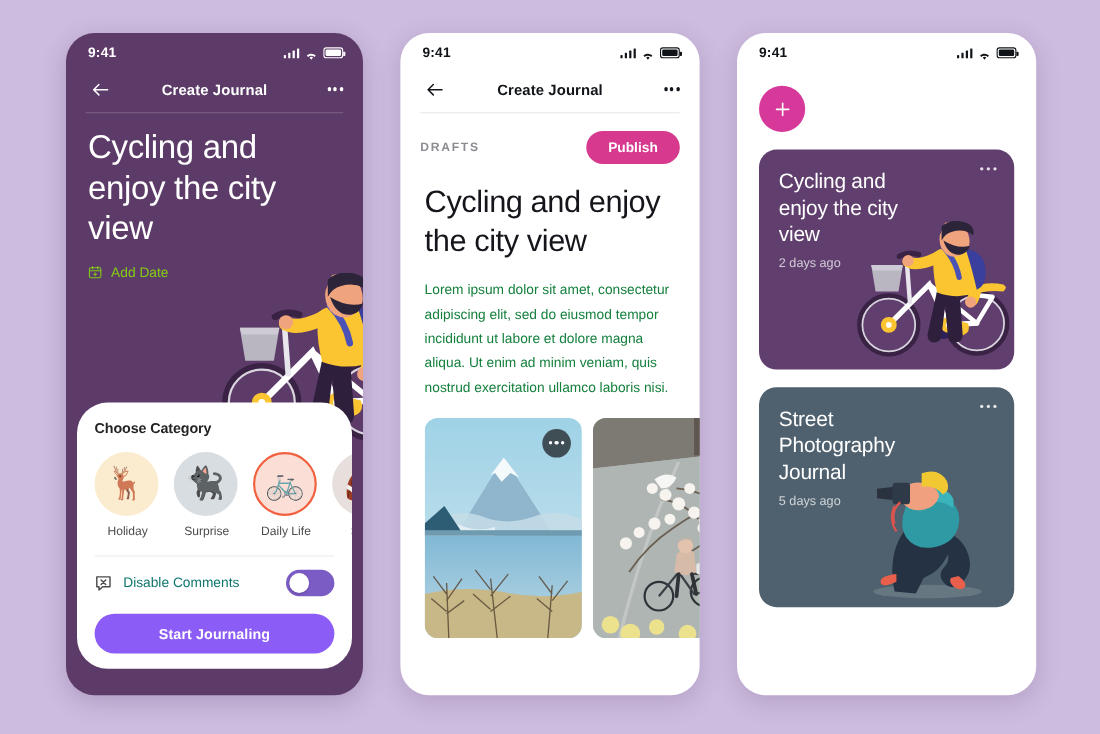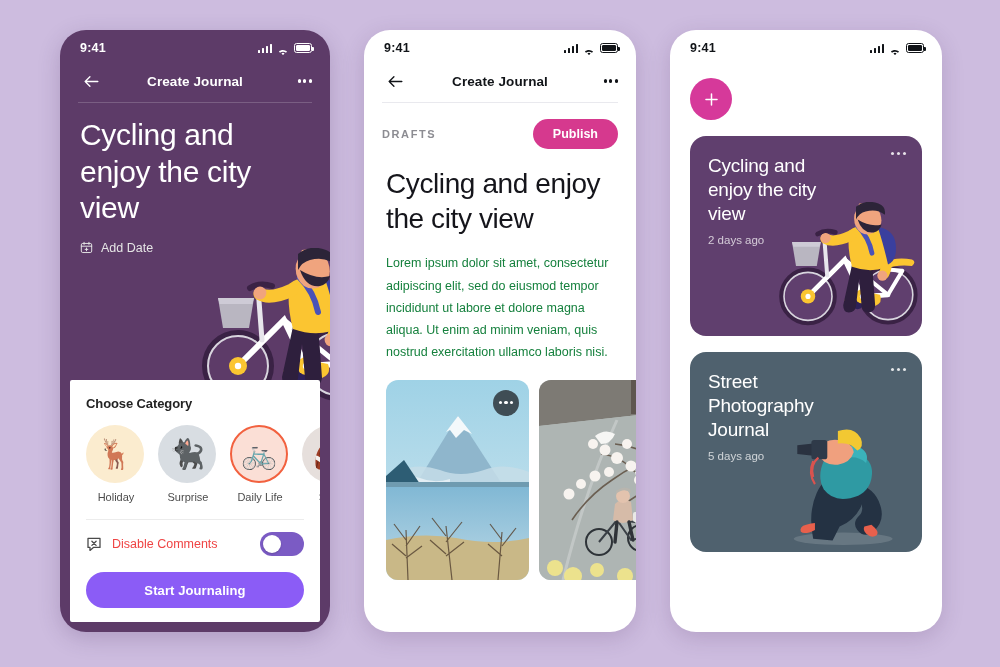--- a/index.html
+++ b/index.html
@@ -45,35 +45,35 @@
   .nav-back{width:26px;height:26px;display:flex;align-items:center;justify-content:center;
             font-size:19px;line-height:1;}
   .nav-title{flex:1;text-align:center;font-size:13.5px;font-weight:600;letter-spacing:.1px;}
   .nav-dots{width:26px;display:flex;align-items:center;justify-content:flex-end;gap:2.4px;}
   .nav-dots b{width:3.2px;height:3.2px;border-radius:50%;background:currentColor;display:block;}
   .navrule{height:1px;margin:0 18px;}
 
   
   .p1 .hero{padding:14px 20px 0;color:#fff;position:relative;height:218px;box-sizing:border-box;}
   .p1 .hero h1{margin:0;font-size:30px;line-height:1.22;font-weight:400;letter-spacing:-.3px;}
-  .adddate{display:flex;align-items:center;gap:8px;margin-top:14px;font-size:12.5px;color:#e5e5e5;}
+  .adddate{display:flex;align-items:center;gap:8px;margin-top:14px;font-size:12.5px;color:#84cc16;}
   .cal{width:13px;height:13px;position:relative;flex:none;}
   .cal svg{display:block}
-  .card1{position:absolute;left:10px;right:10px;bottom:10px;background:#fff;border-radius:2px;
+  .card1{position:absolute;left:10px;right:10px;bottom:24px;background:#fff;border-radius:28px;
          padding:16px 0 14px;box-sizing:border-box;overflow:hidden;}
   .card1 h2{margin:0 0 14px 16px;font-size:13px;font-weight:700;color:#232323;letter-spacing:-.1px;}
   .cats{display:flex;gap:12px;padding-left:16px;}
   .cat{width:60px;flex:none;text-align:center;}
   .catcircle{width:58px;height:58px;border-radius:50%;display:flex;align-items:center;
              justify-content:center;font-size:29px;line-height:1;box-sizing:border-box;}
   .cat span{display:block;margin-top:8px;font-size:11px;color:#4c4c4c;white-space:nowrap;text-align:center;}
   .card1 .rule{height:1px;background:#ececec;margin:16px 16px 0;}
   .optrow{display:flex;align-items:center;padding:12px 16px 0;}
   .optrow .oicon{width:16px;height:16px;margin-right:10px;flex:none;}
-  .optrow .olabel{flex:1;font-size:12.5px;color:#ef4444;font-weight:400;}
+  .optrow .olabel{flex:1;font-size:12.5px;color:#0f766e;font-weight:400;}
   .toggle{width:44px;height:24px;border-radius:14px;position:relative;flex:none;}
   .toggle b{position:absolute;top:2.6px;left:2.6px;width:18.8px;height:18.8px;border-radius:50%;
             background:#fff;display:block;box-shadow:0 1px 2px rgba(0,0,0,.18);}
   .cta{margin:16px 16px 0;height:36px;border-radius:19px;display:flex;align-items:center;
        justify-content:center;color:#fff;font-size:13px;font-weight:600;letter-spacing:.1px;
        border:none;width:calc(100% - 32px);cursor:pointer;font-family:inherit;}
 
   
   .p2 .draftrow{display:flex;align-items:center;justify-content:space-between;
                 padding:16px 18px 0;}

